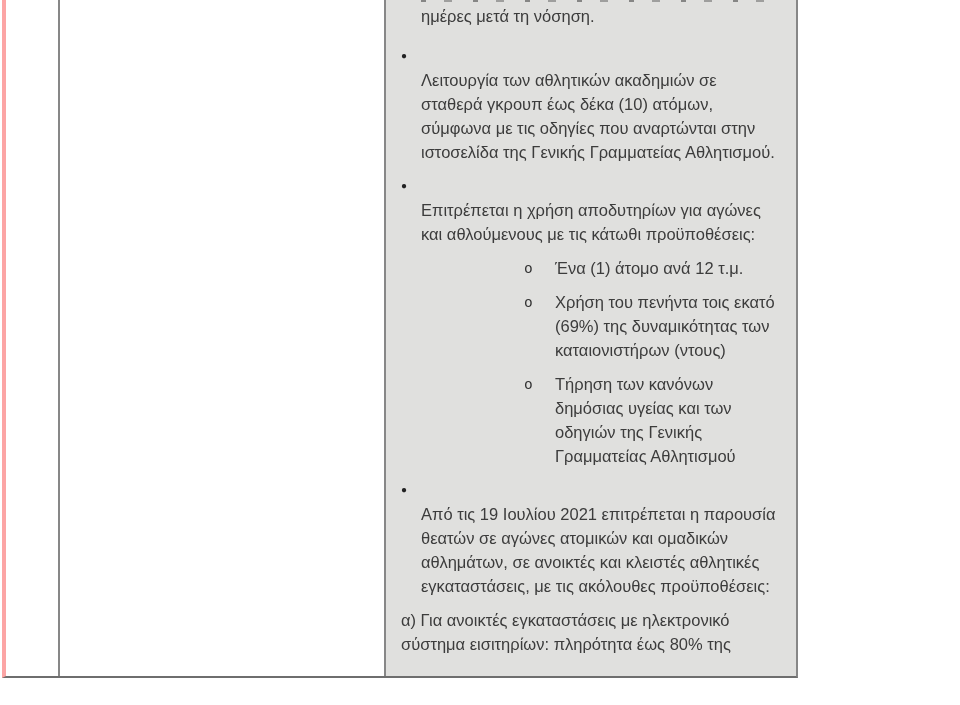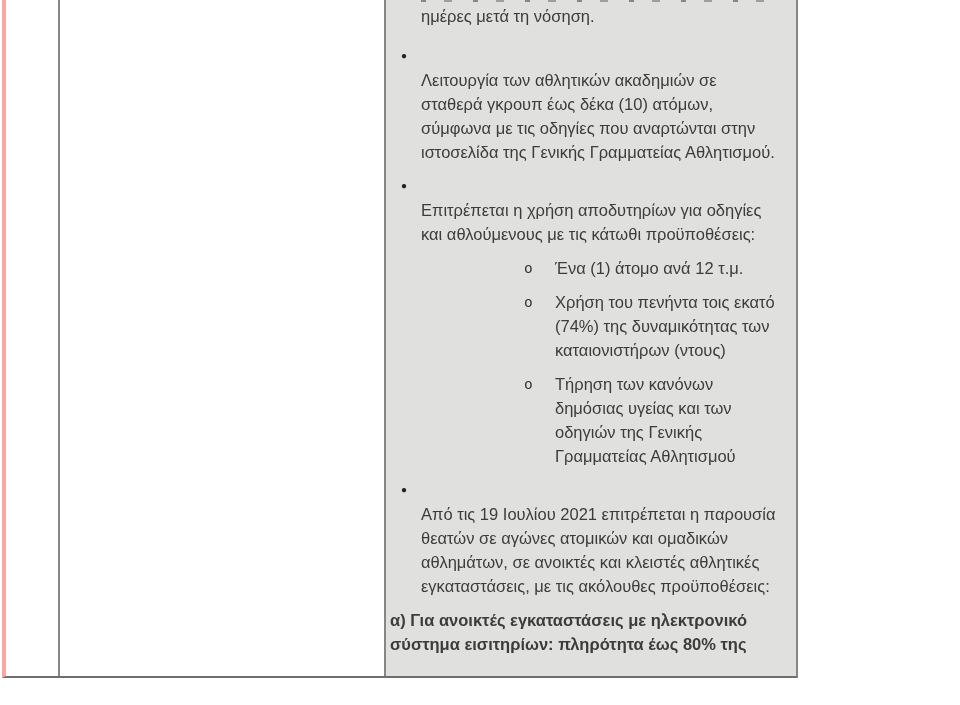--- a/index.html
+++ b/index.html
@@ -97,21 +97,21 @@
     width: 31px;
     flex: 0 0 31px;
     font-family: "DejaVu Sans Mono", "Liberation Mono", monospace;
     font-size: 14.5px;
     line-height: 24px;
     color: #333333;
   }
   .li2 .li-text { flex: 1; }
 
   
-  .paragraph { padding-left: 4px; font-weight: bold; }
+  .paragraph { padding-left: 15px; }
 </style>
 </head>
 <body>
 
 <div class="page">
   <div class="doc-table">
 
     <div class="cell cell-1"></div>
     <div class="cell cell-2"></div>
 
@@ -121,31 +121,31 @@
 
       <div class="block continuation">ημέρες μετά τη νόσηση.</div>
 
       <div class="block li1">
         <span class="marker1">●</span>
         <div class="li-text">Λειτουργία των αθλητικών ακαδημιών σε σταθερά γκρουπ έως δέκα (10) ατόμων, σύμφωνα με τις οδηγίες που αναρτώνται στην ιστοσελίδα της Γενικής Γραμματείας Αθλητισμού.</div>
       </div>
 
       <div class="block li1">
         <span class="marker1">●</span>
-        <div class="li-text">Επιτρέπεται η χρήση αποδυτηρίων για οδηγίες και αθλούμενους με τις κάτωθι προϋποθέσεις:</div>
+        <div class="li-text">Επιτρέπεται η χρήση αποδυτηρίων για αγώνες και αθλούμενους με τις κάτωθι προϋποθέσεις:</div>
       </div>
 
       <div class="block li2">
         <span class="marker2">o</span>
         <div class="li-text">Ένα (1) άτομο ανά 12 τ.μ.</div>
       </div>
 
       <div class="block li2">
         <span class="marker2">o</span>
-        <div class="li-text">Χρήση του πενήντα τοις εκατό (74%) της δυναμικότητας των καταιονιστήρων (ντους)</div>
+        <div class="li-text">Χρήση του πενήντα τοις εκατό (69%) της δυναμικότητας των καταιονιστήρων (ντους)</div>
       </div>
 
       <div class="block li2">
         <span class="marker2">o</span>
         <div class="li-text">Τήρηση των κανόνων δημόσιας υγείας και των οδηγιών της Γενικής Γραμματείας Αθλητισμού</div>
       </div>
 
       <div class="block li1">
         <span class="marker1">●</span>
         <div class="li-text">Από τις 19 Ιουλίου 2021 επιτρέπεται η παρουσία θεατών σε αγώνες ατομικών και ομαδικών αθλημάτων, σε ανοικτές και κλειστές αθλητικές εγκαταστάσεις, με τις ακόλουθες προϋποθέσεις:</div>

